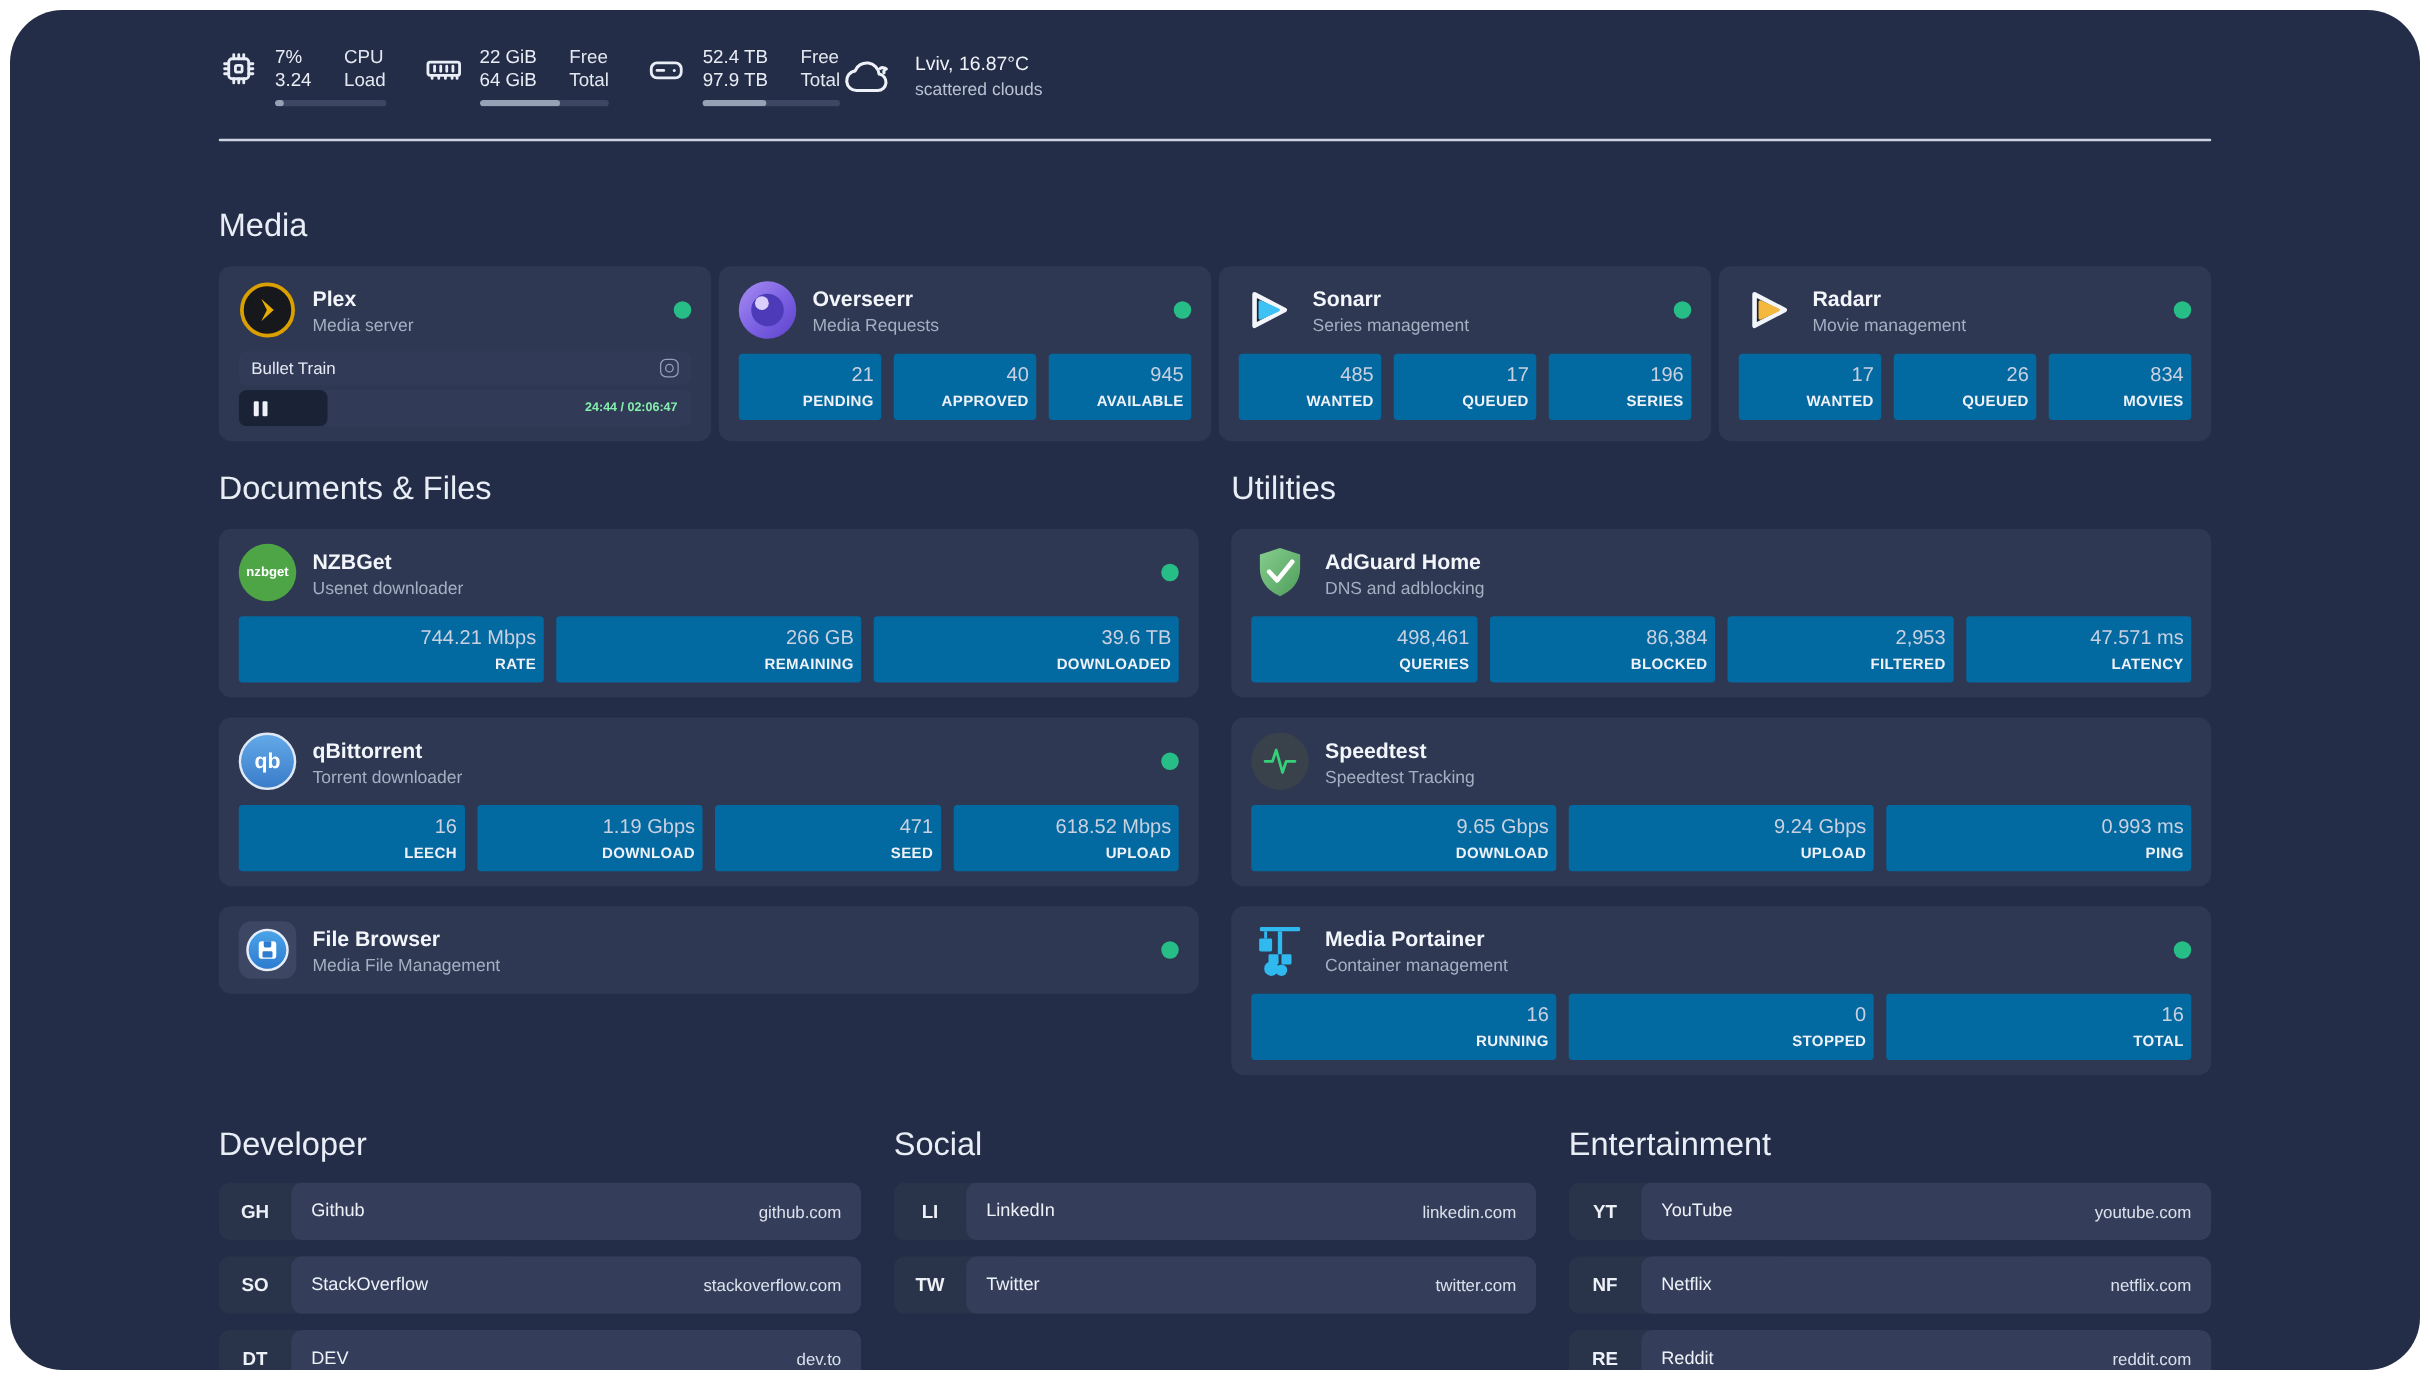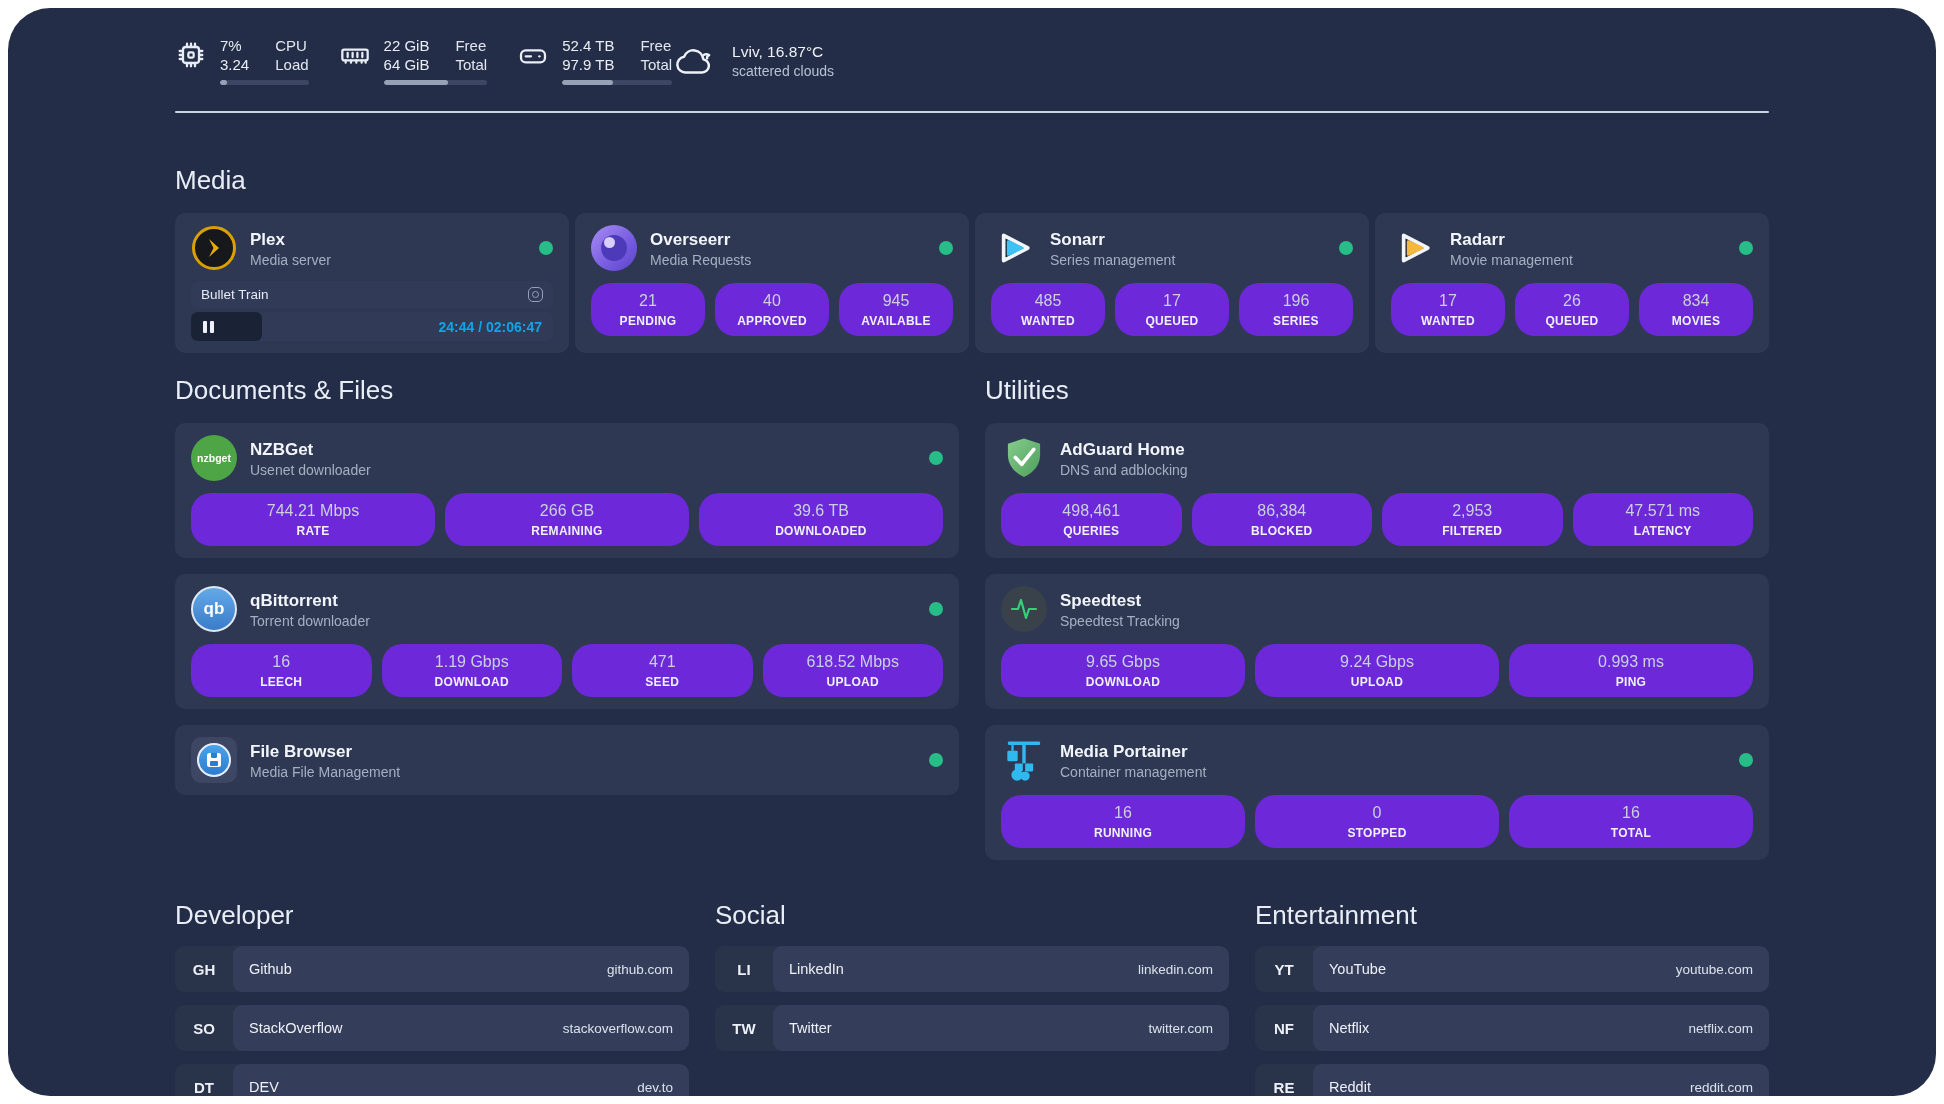--- a/index.html
+++ b/index.html
@@ -39,33 +39,33 @@
 
   .card { background:#2e3852; border-radius:10px; padding:12px 16px; cursor:pointer; }
   .card-header { display:flex; align-items:center; gap:13px; }
   .app-icon { width:46px; height:46px; flex:none; display:flex; align-items:center; justify-content:center; position:relative; }
   .app-titles { min-width:0; }
   .app-name { font-size:17px; font-weight:700; color:#f2f5fa; line-height:21px; }
   .app-sub { font-size:14px; color:#a6afc2; margin-top:2px; white-space:nowrap; }
   .status-dot { width:14px; height:14px; border-radius:50%; background:#27bd87; margin-left:auto; flex:none; }
 
   .stat-row { display:flex; gap:10px; margin-top:12px; }
-  .stat-box { flex:1; background:#6d28d9; border-radius:20px; padding:8px 6px; text-align:center; }
+  .stat-box { flex:1; background:#0369a1; border-radius:3px; padding:8px 6px; text-align:right; }
   .stat-value { font-size:16px; color:#c9d1e0; line-height:20px; }
   .stat-label { font-size:12px; font-weight:700; color:#eef2f8; margin-top:3px; letter-spacing:.3px; }
 
   
   .np-title-row { margin-top:10px; background:#313b58; border-radius:6px; height:27px; display:flex; align-items:center; padding:0 10px; font-size:13.5px; color:#e6eaf2; }
   .np-settings { margin-left:auto; width:15px; height:15px; border:1.5px solid #97a0b5; border-radius:5px; position:relative; cursor:pointer; }
   .np-settings::after { content:""; position:absolute; inset:3px; border:1.5px solid #97a0b5; border-radius:50%; }
   .np-progress { margin-top:4px; background:#313b58; border-radius:6px; height:29px; position:relative; display:flex; align-items:center; overflow:hidden; }
   .np-fill { position:absolute; left:0; top:0; bottom:0; background:#1a2336; border-radius:6px; }
   .pause-btn { position:relative; display:flex; gap:3.5px; margin-left:12px; cursor:pointer; }
   .pause-btn span { width:3.5px; height:12px; background:#eef2f8; border-radius:1px; display:block; }
-  .np-time { margin-left:auto; position:relative; font-size:14px; font-weight:700; color:#0ea5e9; padding-right:11px; }
+  .np-time { margin-left:auto; position:relative; font-size:10px; font-weight:700; color:#86efac; padding-right:11px; }
 
   .duo { display:grid; grid-template-columns:1fr 1fr; gap:26px; margin-top:22px; }
   .col-stack { display:flex; flex-direction:column; gap:16px; }
 
   
   .trio { display:grid; grid-template-columns:repeat(3,1fr); gap:26px; margin-top:40px; }
   .trio h2.section-title { margin-bottom:16px; }
   .link-row { display:flex; align-items:stretch; background:#293349; border-radius:9px; height:46px; margin-bottom:13px; overflow:hidden; cursor:pointer; }
   .link-badge { width:58px; display:flex; align-items:center; justify-content:center; font-weight:700; font-size:15px; color:#edf0f6; flex:none; }
   .link-main { flex:1; background:#343e5a; border-radius:9px; display:flex; align-items:center; padding:0 16px; }

